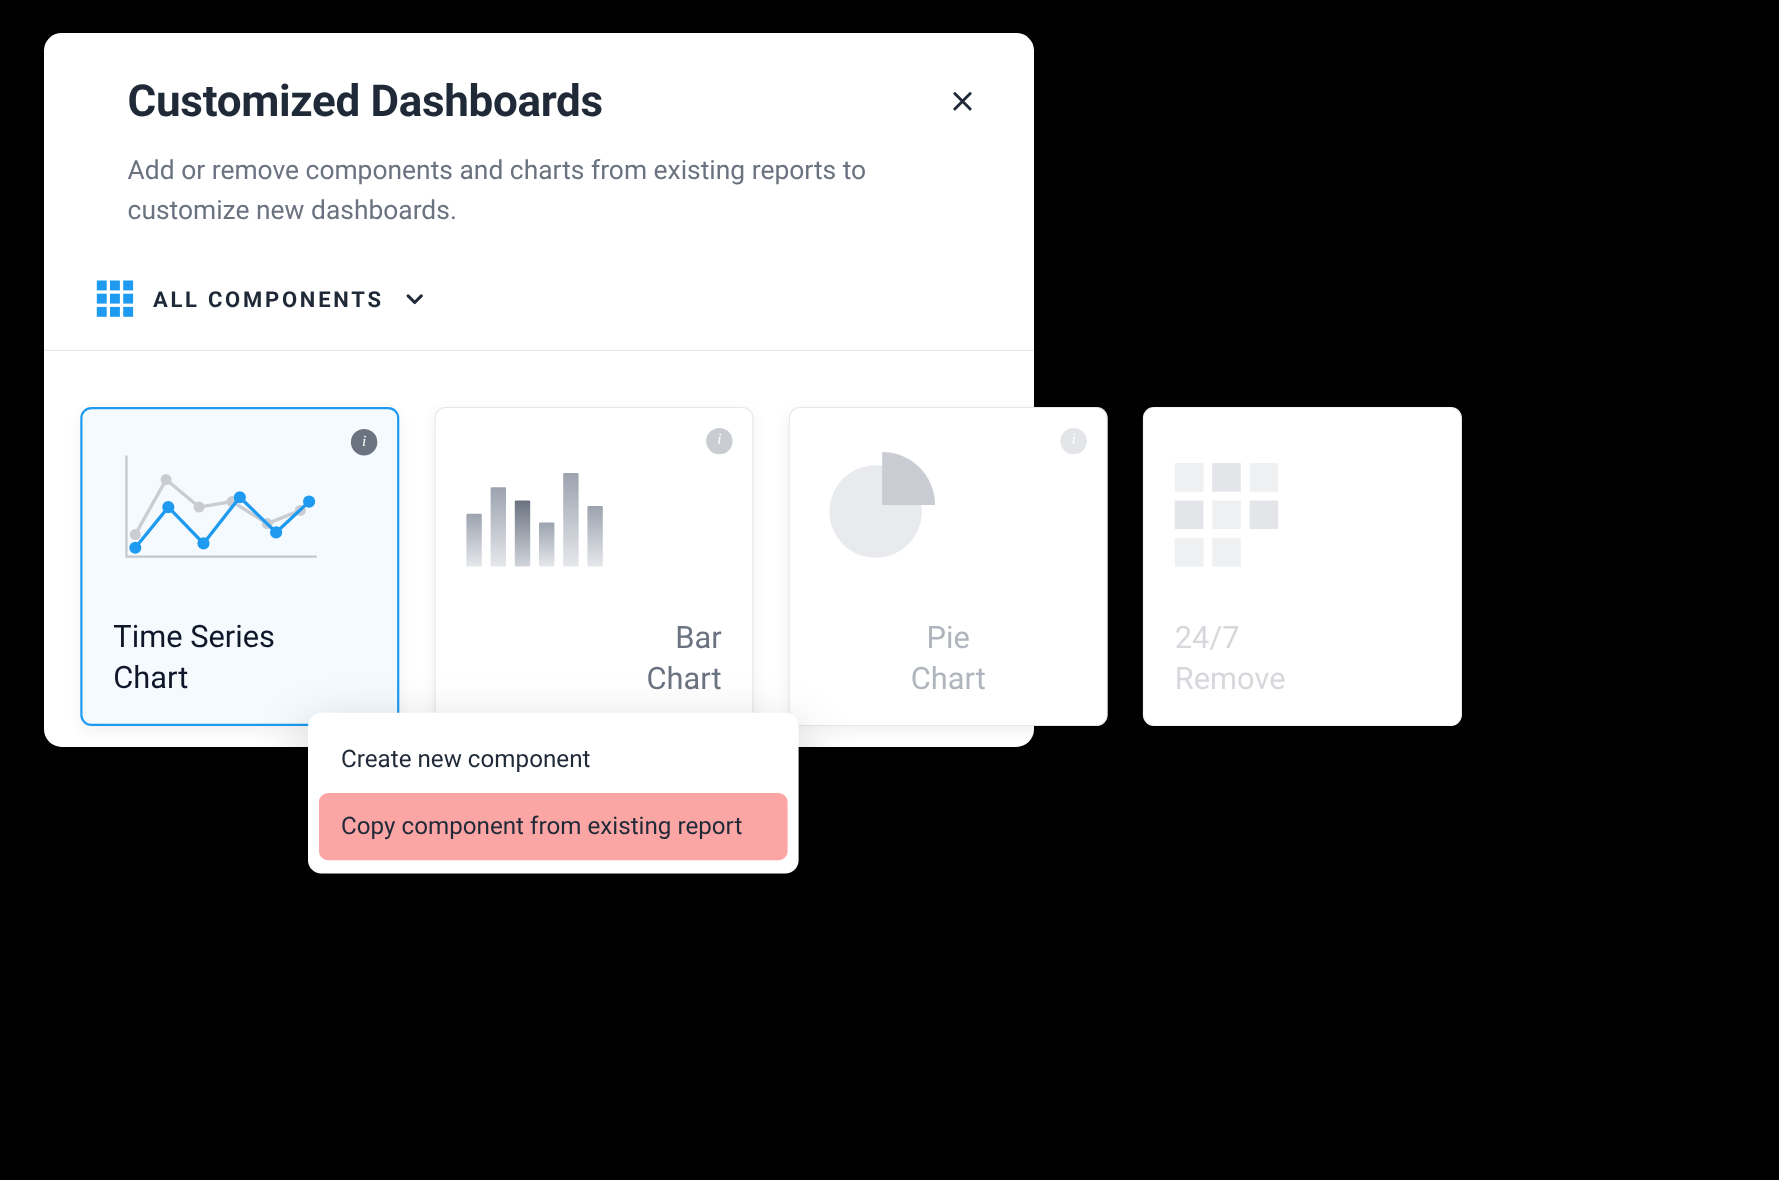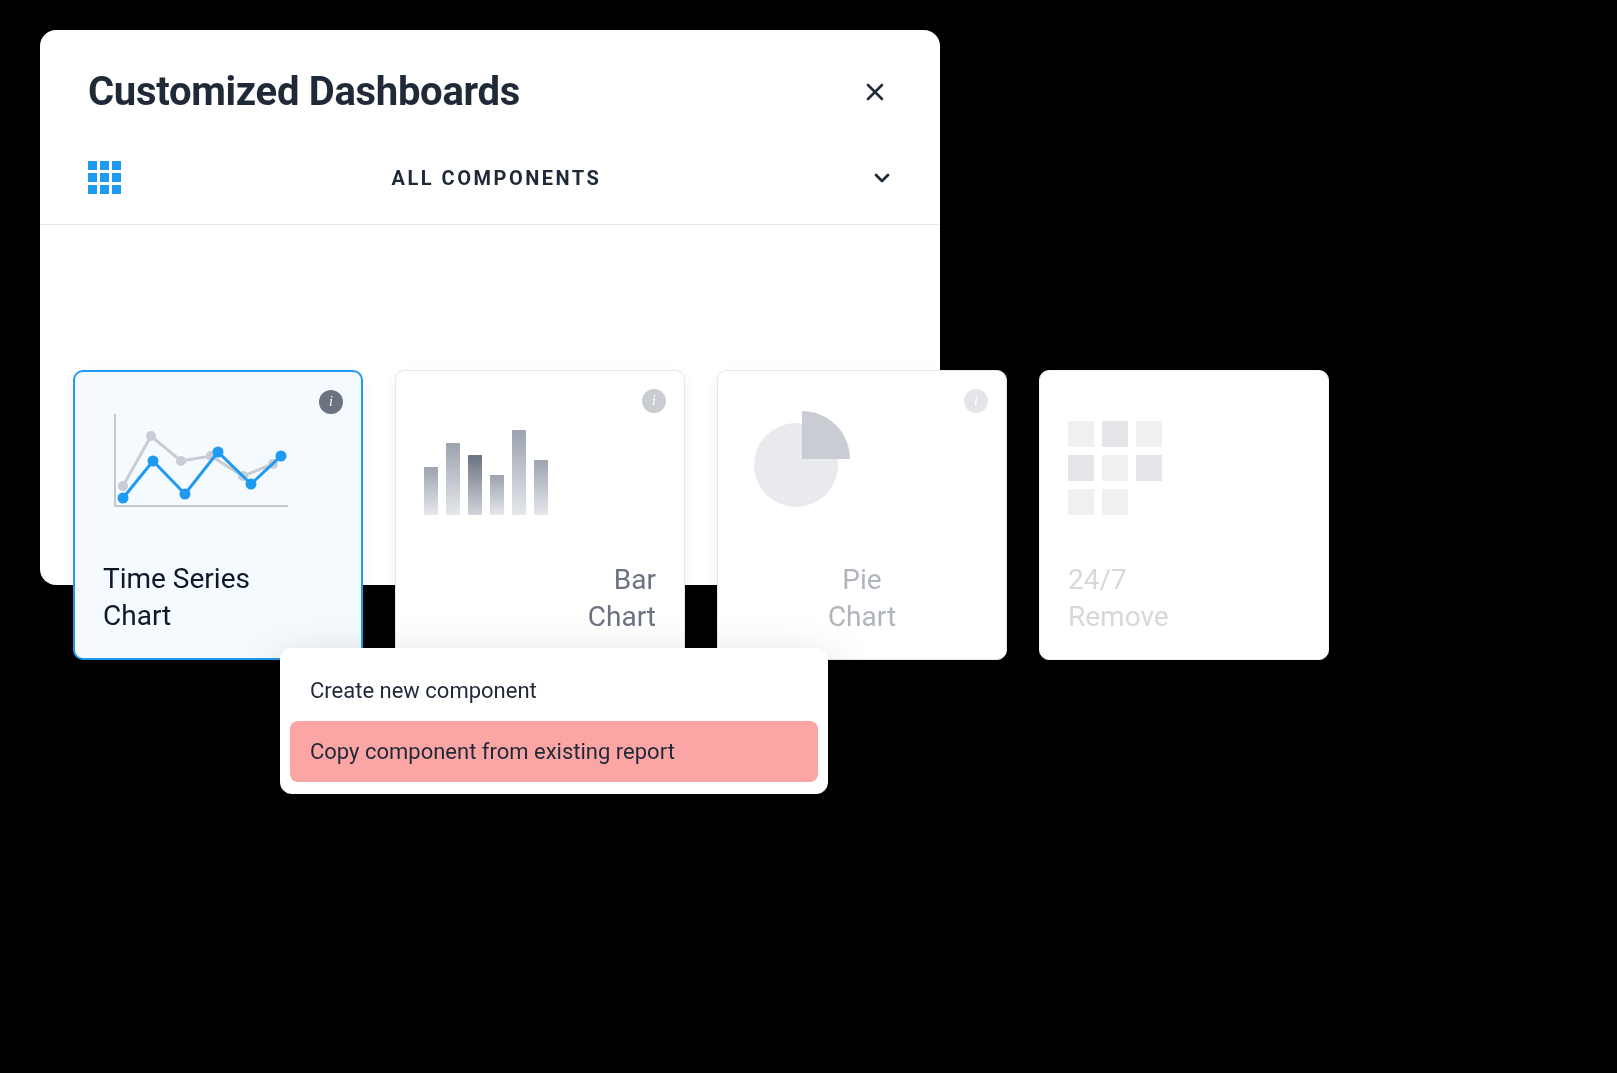--- a/index.html
+++ b/index.html
@@ -18,20 +18,21 @@
     left: 40px;
     top: 30px;
     width: 900px;
     background: #fff;
     border-radius: 16px;
     box-shadow: 0 25px 60px rgba(0,0,0,0.45);
   }
 
   .modal-header {
     padding: 38px 48px 0 48px;
+    margin-left: 28px;
   }
   .title-row {
     display: flex;
     align-items: center;
     justify-content: space-between;
   }
   .modal-title {
     font-size: 40px;
     font-weight: 700;
     color: #1F2937;
@@ -52,21 +53,20 @@
     line-height: 1.5;
     color: #6B7280;
     max-width: 740px;
   }
 
   .filter-row {
     display: flex;
     align-items: center;
     gap: 18px;
     padding: 46px 48px 30px 48px;
-    justify-content: space-between;
   }
   .grid-icon {
     display: grid;
     grid-template-columns: repeat(3, 9px);
     grid-template-rows: repeat(3, 9px);
     gap: 3px;
   }
   .grid-icon span {
     background: #1E9BF0;
     width: 9px; height: 9px;
@@ -172,21 +172,21 @@
     grid-auto-rows: 26px;
     gap: 8px;
   }
   .heat span { background: #EEF0F2; }
 
   
   .context-menu {
     position: absolute;
     left: 280px;
     top: 648px;
-    width: 548px;
+    width: 446px;
     background: #fff;
     border-radius: 12px;
     box-shadow: 0 20px 50px rgba(0,0,0,0.25);
     padding: 12px 10px;
     z-index: 20;
   }
   .menu-item {
     padding: 18px 20px;
     font-size: 22px;
     color: #1F2937;
@@ -203,20 +203,21 @@
 <div class="modal">
   <div class="modal-header">
     <div class="title-row">
       <h1 class="modal-title">Customized Dashboards</h1>
       <div class="close-btn">
         <svg width="22" height="22" viewBox="0 0 22 22">
           <path d="M4 4 L18 18 M18 4 L4 18" stroke="#1F2937" stroke-width="2.6" stroke-linecap="round"></path>
         </svg>
       </div>
     </div>
+    <p class="modal-subtitle">Add or remove components and charts from existing reports to customize new dashboards.</p>
   </div>
 
   <div class="filter-row">
     <div class="grid-icon">
       <span></span>
         <span></span>
         <span></span>
       <span></span>
         <span></span>
         <span></span>

